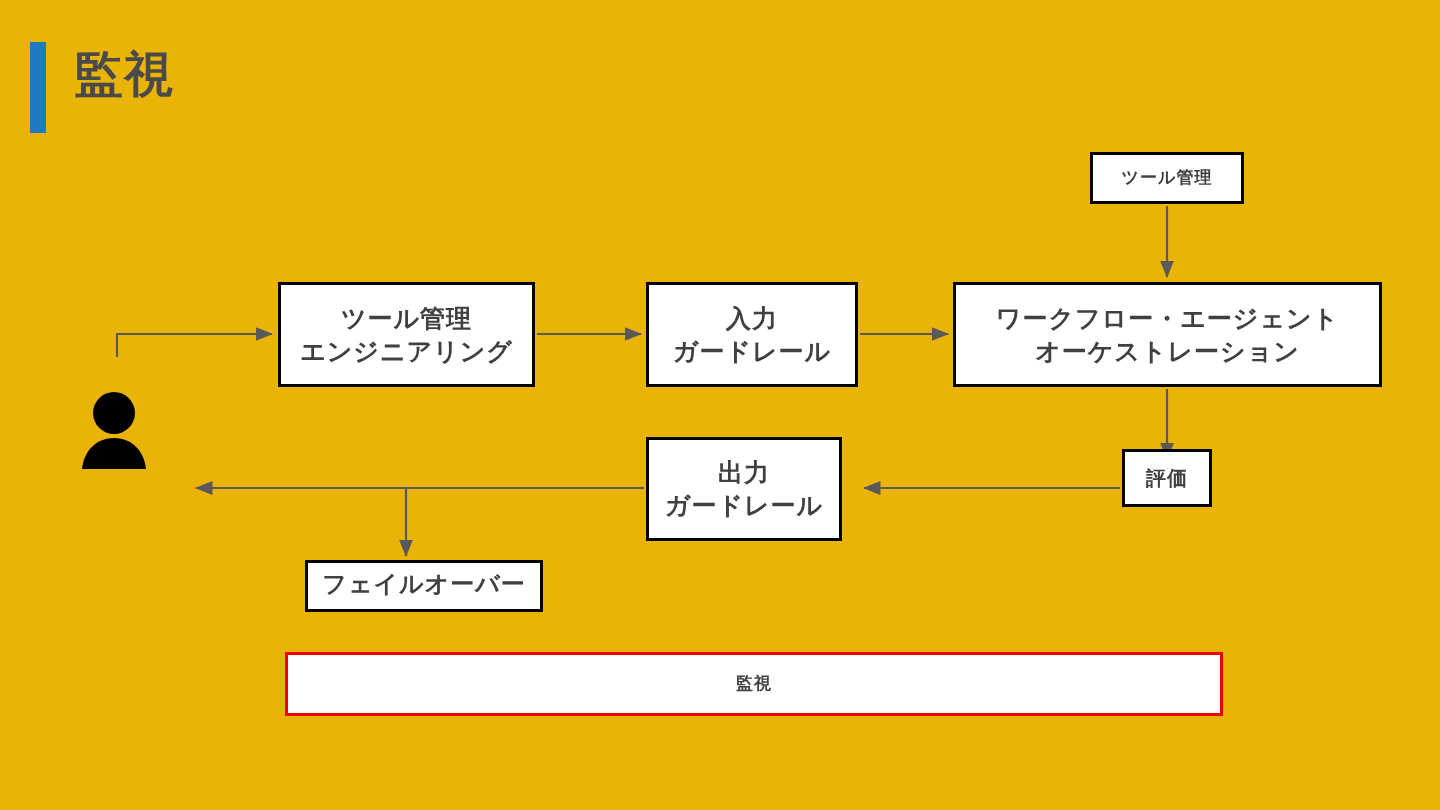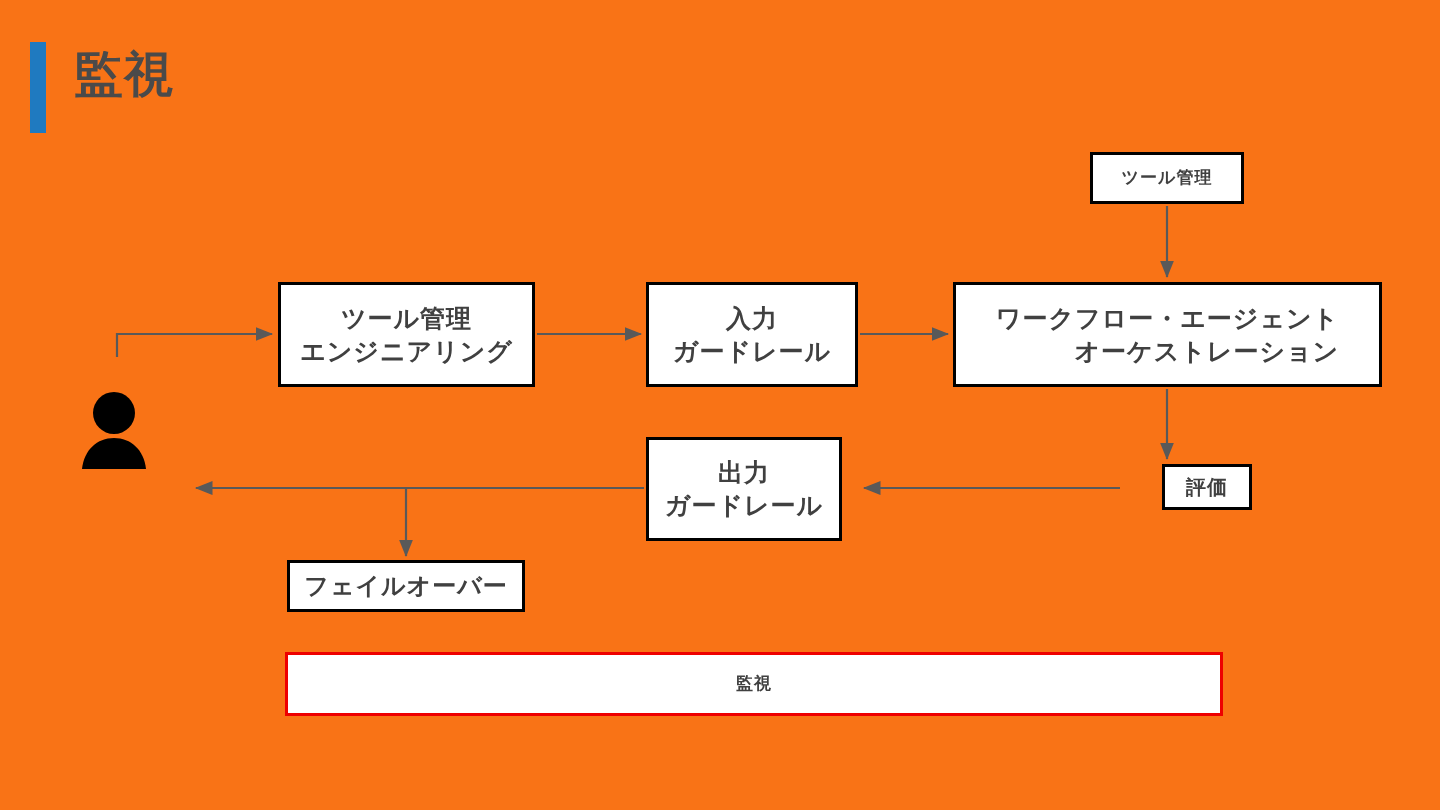--- a/index.html
+++ b/index.html
@@ -12,21 +12,21 @@
     background: #ffffff;
     font-family: "Liberation Sans", "DejaVu Sans", sans-serif;
     overflow: hidden;
     position: relative;
   }
   #slide {
     position: absolute;
     left: 0; top: 0;
     width: 1440px;
     height: 810px;
-    background: #f97316;
+    background: #eab308;
   }
   
   #title-accent-bar {
     position: absolute;
     left: 30px;
     top: 42px;
     width: 16px;
     height: 91px;
     background: #1f7ac0;
   }
@@ -84,37 +84,36 @@
   }
   #node-input-guardrails {
     left: 646px; top: 282px;
     width: 212px; height: 105px;
     font-size: 25px;
   }
   #node-workflow-orchestration {
     left: 953px; top: 282px;
     width: 429px; height: 105px;
     font-size: 25px;
-    text-align: right;
   }
   #node-evaluation {
-    left: 1122px; top: 464px;
-    width: 90px; height: 46px;
+    left: 1122px; top: 449px;
+    width: 90px; height: 58px;
     font-size: 20px;
-    margin-left: 40px;
   }
   #node-output-guardrails {
     left: 646px; top: 437px;
     width: 196px; height: 104px;
     font-size: 25px;
   }
   #node-failover {
-    left: 287px; top: 560px;
+    left: 305px; top: 560px;
     width: 238px; height: 52px;
     font-size: 24px;
+    font-family: Liberation Mono, monospace;
   }
   #node-monitoring-bar {
     left: 285px; top: 652px;
     width: 938px; height: 64px;
     border: 3px solid #ee0000;
     font-size: 17px;
   }
   
   #user-avatar {
     position: absolute;

